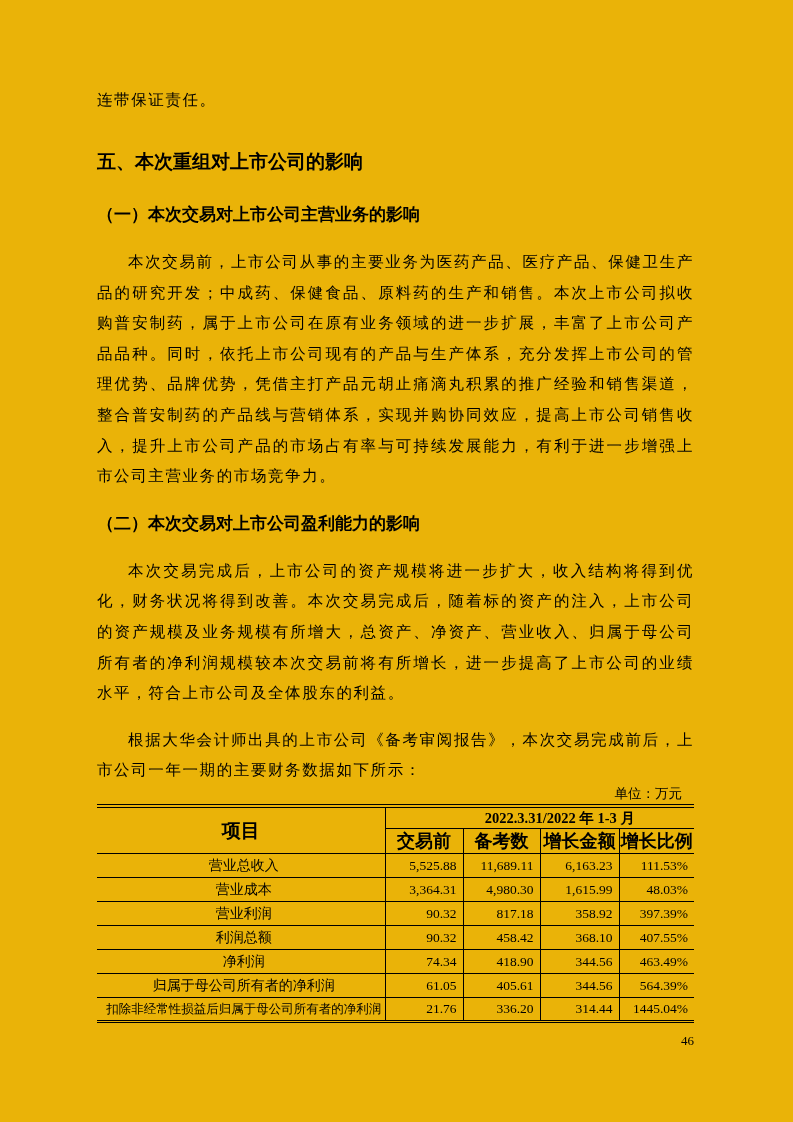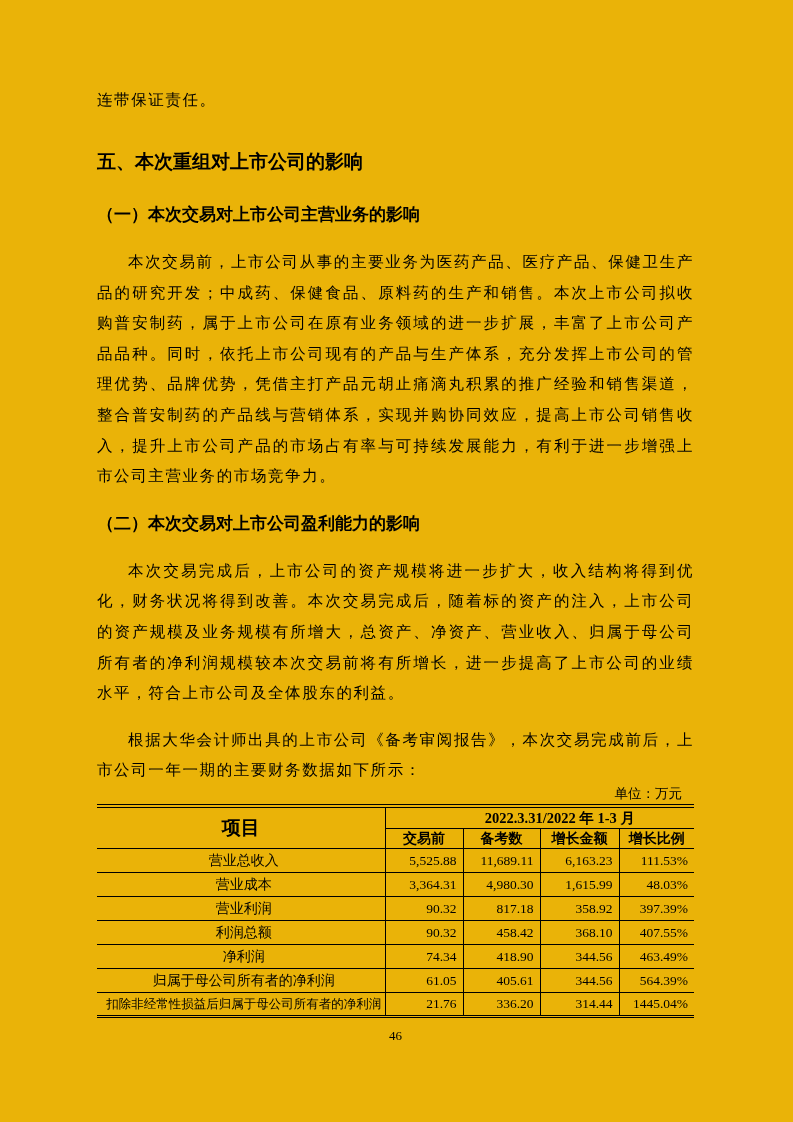--- a/index.html
+++ b/index.html
@@ -87,40 +87,40 @@
   th.th-group {
     font-family: "Liberation Serif", "DejaVu Serif", serif;
     font-weight: bold;
     font-size: 14.5px;
     text-align: center;
     padding-left: 40px;
   }
   th.th-col {
     font-family: Liberation Serif, serif;
     font-weight: bold;
-    font-size: 14px;
+    font-size: 18px;
     text-align: center;
   }
   td.item {
     font-size: 14px;
     text-align: center;
     padding-left: 6px;
     white-space: nowrap;
   }
   tr.drow:last-child td.item { font-size: 12.5px; }
   td.num {
     font-family: "Liberation Serif", "DejaVu Serif", serif;
     font-size: 13.5px;
     text-align: right;
     padding-right: 6px;
     white-space: nowrap;
   }
   .page-number {
     font-size: 13px;
-    text-align: center;
+    text-align: right;
     margin-top: 10px;
   }
 </style>
 </head>
 <body>
 
 <div class="page">
   <div class="content">
 
     <p class="cont-line">连带保证责任。</p>

